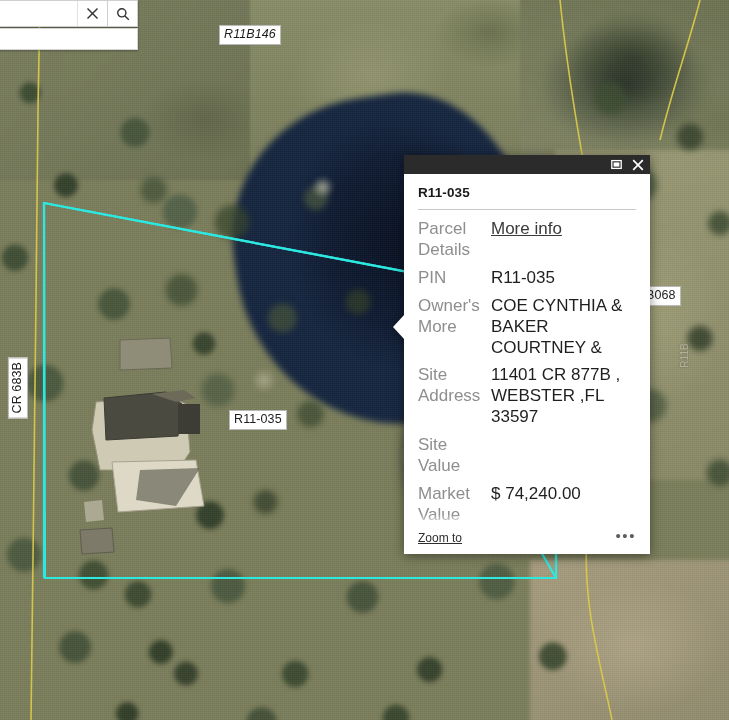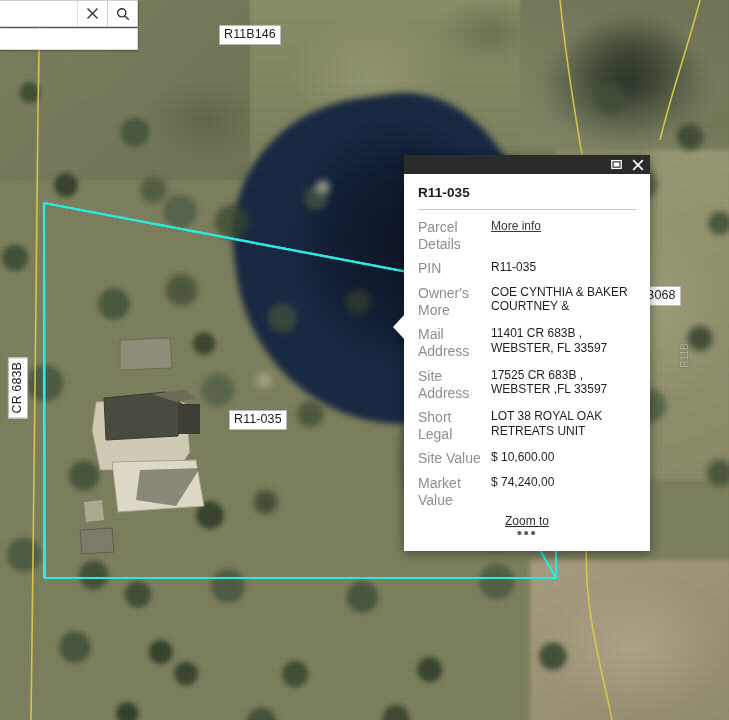--- a/index.html
+++ b/index.html
@@ -201,21 +201,21 @@
     border: 1px solid #b9b9b9;
     white-space: nowrap;
     letter-spacing: .1px;
   }
   #label-cr683b {
     left: -13px;
     top: 378px;
     transform: rotate(-90deg);
     transform-origin: center center;
   }
-  #label-r11b146 { left: 219px; top: 25px; }
+  #label-r11b146 { left: 219px; top: 25px; font-style: italic; }
   #label-r11b068 { left: 641px; top: 286px; text-align: center; }
   #label-r11-035-parcel { left: 229px; top: 410px; }
   #label-faint-right {
     left: 669px; top: 348px;
     background: transparent;
     border: none;
     color: rgba(240,240,230,.45);
     font-size: 10px;
     transform: rotate(-90deg);
     transform-origin: center center;
@@ -333,44 +333,43 @@
   .attr-row {
     display: flex;
     align-items: flex-start;
     margin-bottom: 7px;
     line-height: 1.23;
   }
   .attr-label {
     width: 73px;
     flex: 0 0 73px;
     color: #8e8e8e;
-    font-size: 14px;
+    font-size: 17px;
     padding-right: 6px;
     box-sizing: border-box;
   }
   .attr-value {
     flex: 1;
     color: #1f1f1f;
-    font-size: 12px;
+    font-size: 17px;
     word-wrap: break-word;
   }
   .attr-value.link {
     color: #3a3a3a;
     text-decoration: underline;
     cursor: pointer;
   }
   #popup-footer {
     display: flex;
     align-items: center;
     justify-content: space-between;
     padding: 2px 14px 9px 14px;
     margin-top: -4px;
     position: relative;
     background: #fff;
-    flex-direction: column;
   }
   #zoom-to-link {
     color: #2e2e2e;
     text-decoration: underline;
     font-size: 12px;
     cursor: pointer;
   }
   #popup-menu-button {
     color: #5e5e5e;
     letter-spacing: 1.6px;
@@ -498,34 +497,25 @@
         </div>
         <div class="attr-row">
           <div class="attr-label">PIN</div>
           <div class="attr-value">R11-035</div>
         </div>
         <div class="attr-row">
           <div class="attr-label">Owner's More</div>
           <div class="attr-value">COE CYNTHIA &amp; BAKER COURTNEY &amp;</div>
         </div>
         <div class="attr-row">
-          <div class="attr-label">Mail Address</div>
-          <div class="attr-value">11401 CR 683B , WEBSTER, FL 33597</div>
-        </div>
-        <div class="attr-row">
           <div class="attr-label">Site Address</div>
-          <div class="attr-value">17525 CR 683B , WEBSTER ,FL 33597</div>
-        </div>
-        <div class="attr-row">
-          <div class="attr-label">Short Legal</div>
-          <div class="attr-value">LOT 38 ROYAL OAK RETREATS UNIT</div>
+          <div class="attr-value">11401 CR 877B , WEBSTER ,FL 33597</div>
         </div>
         <div class="attr-row">
           <div class="attr-label">Site Value</div>
-          <div class="attr-value">$ 10,600.00</div>
         </div>
         <div class="attr-row">
           <div class="attr-label">Market Value</div>
           <div class="attr-value">$ 74,240.00</div>
         </div>
       </div>
 
       <div id="attrs-fade"></div>
 
       <div id="popup-footer">

